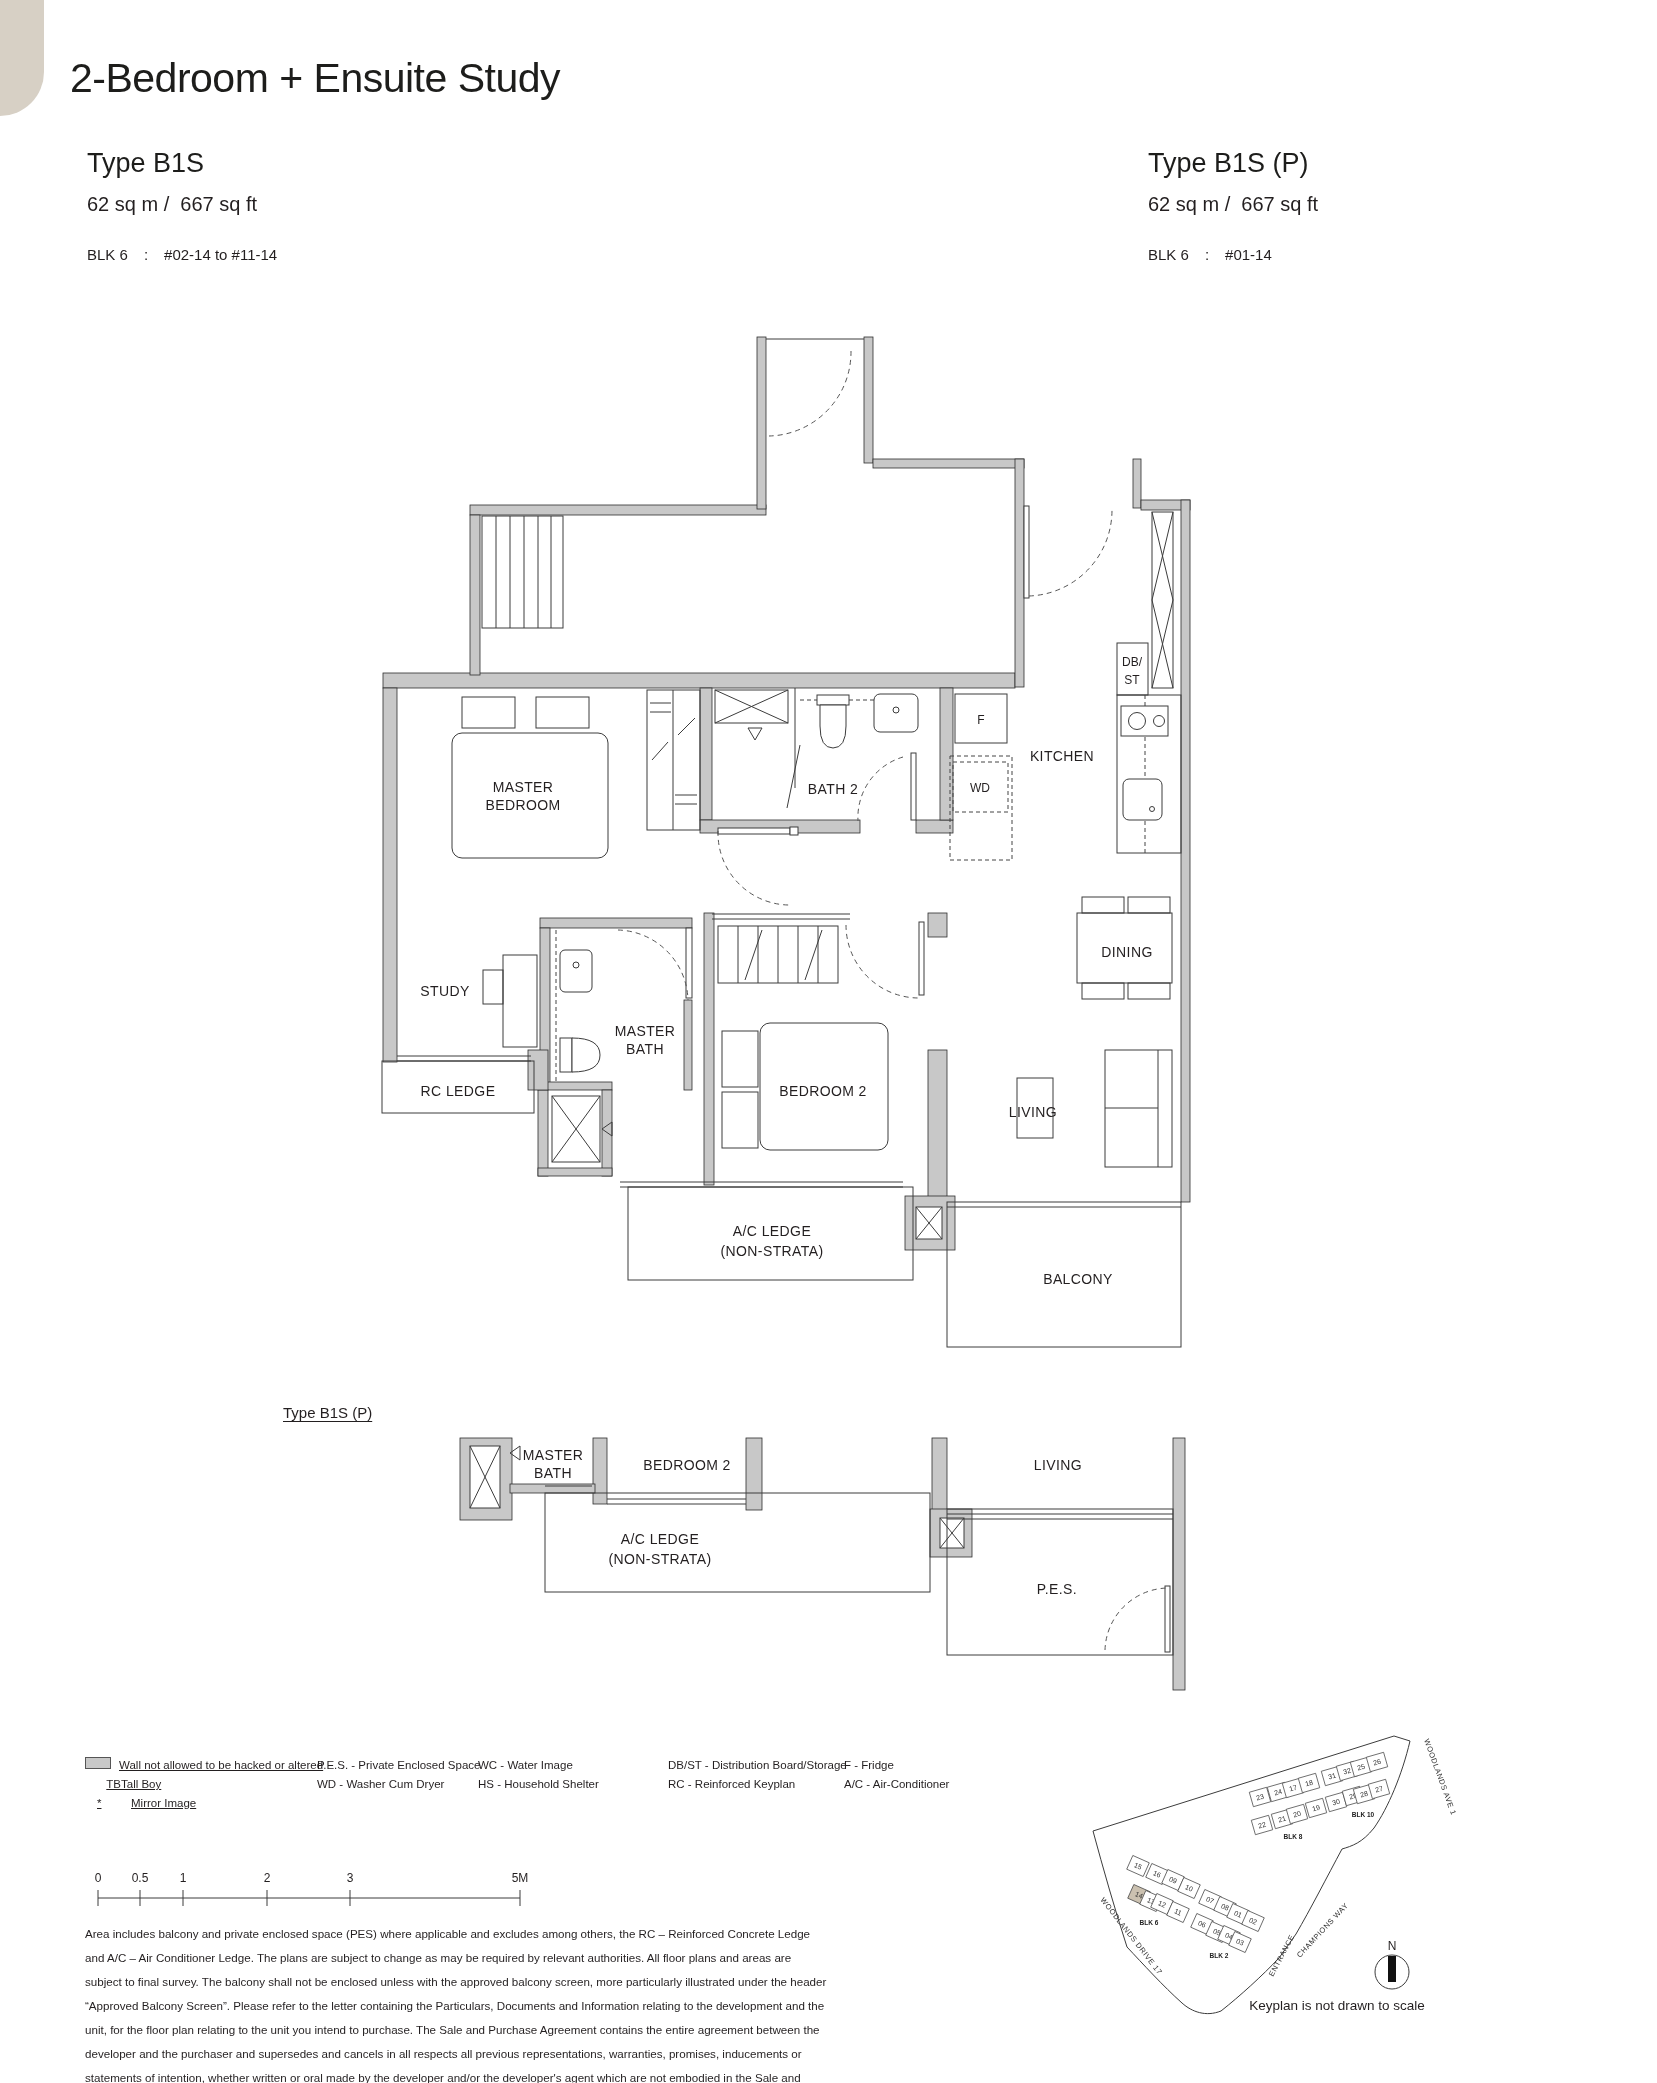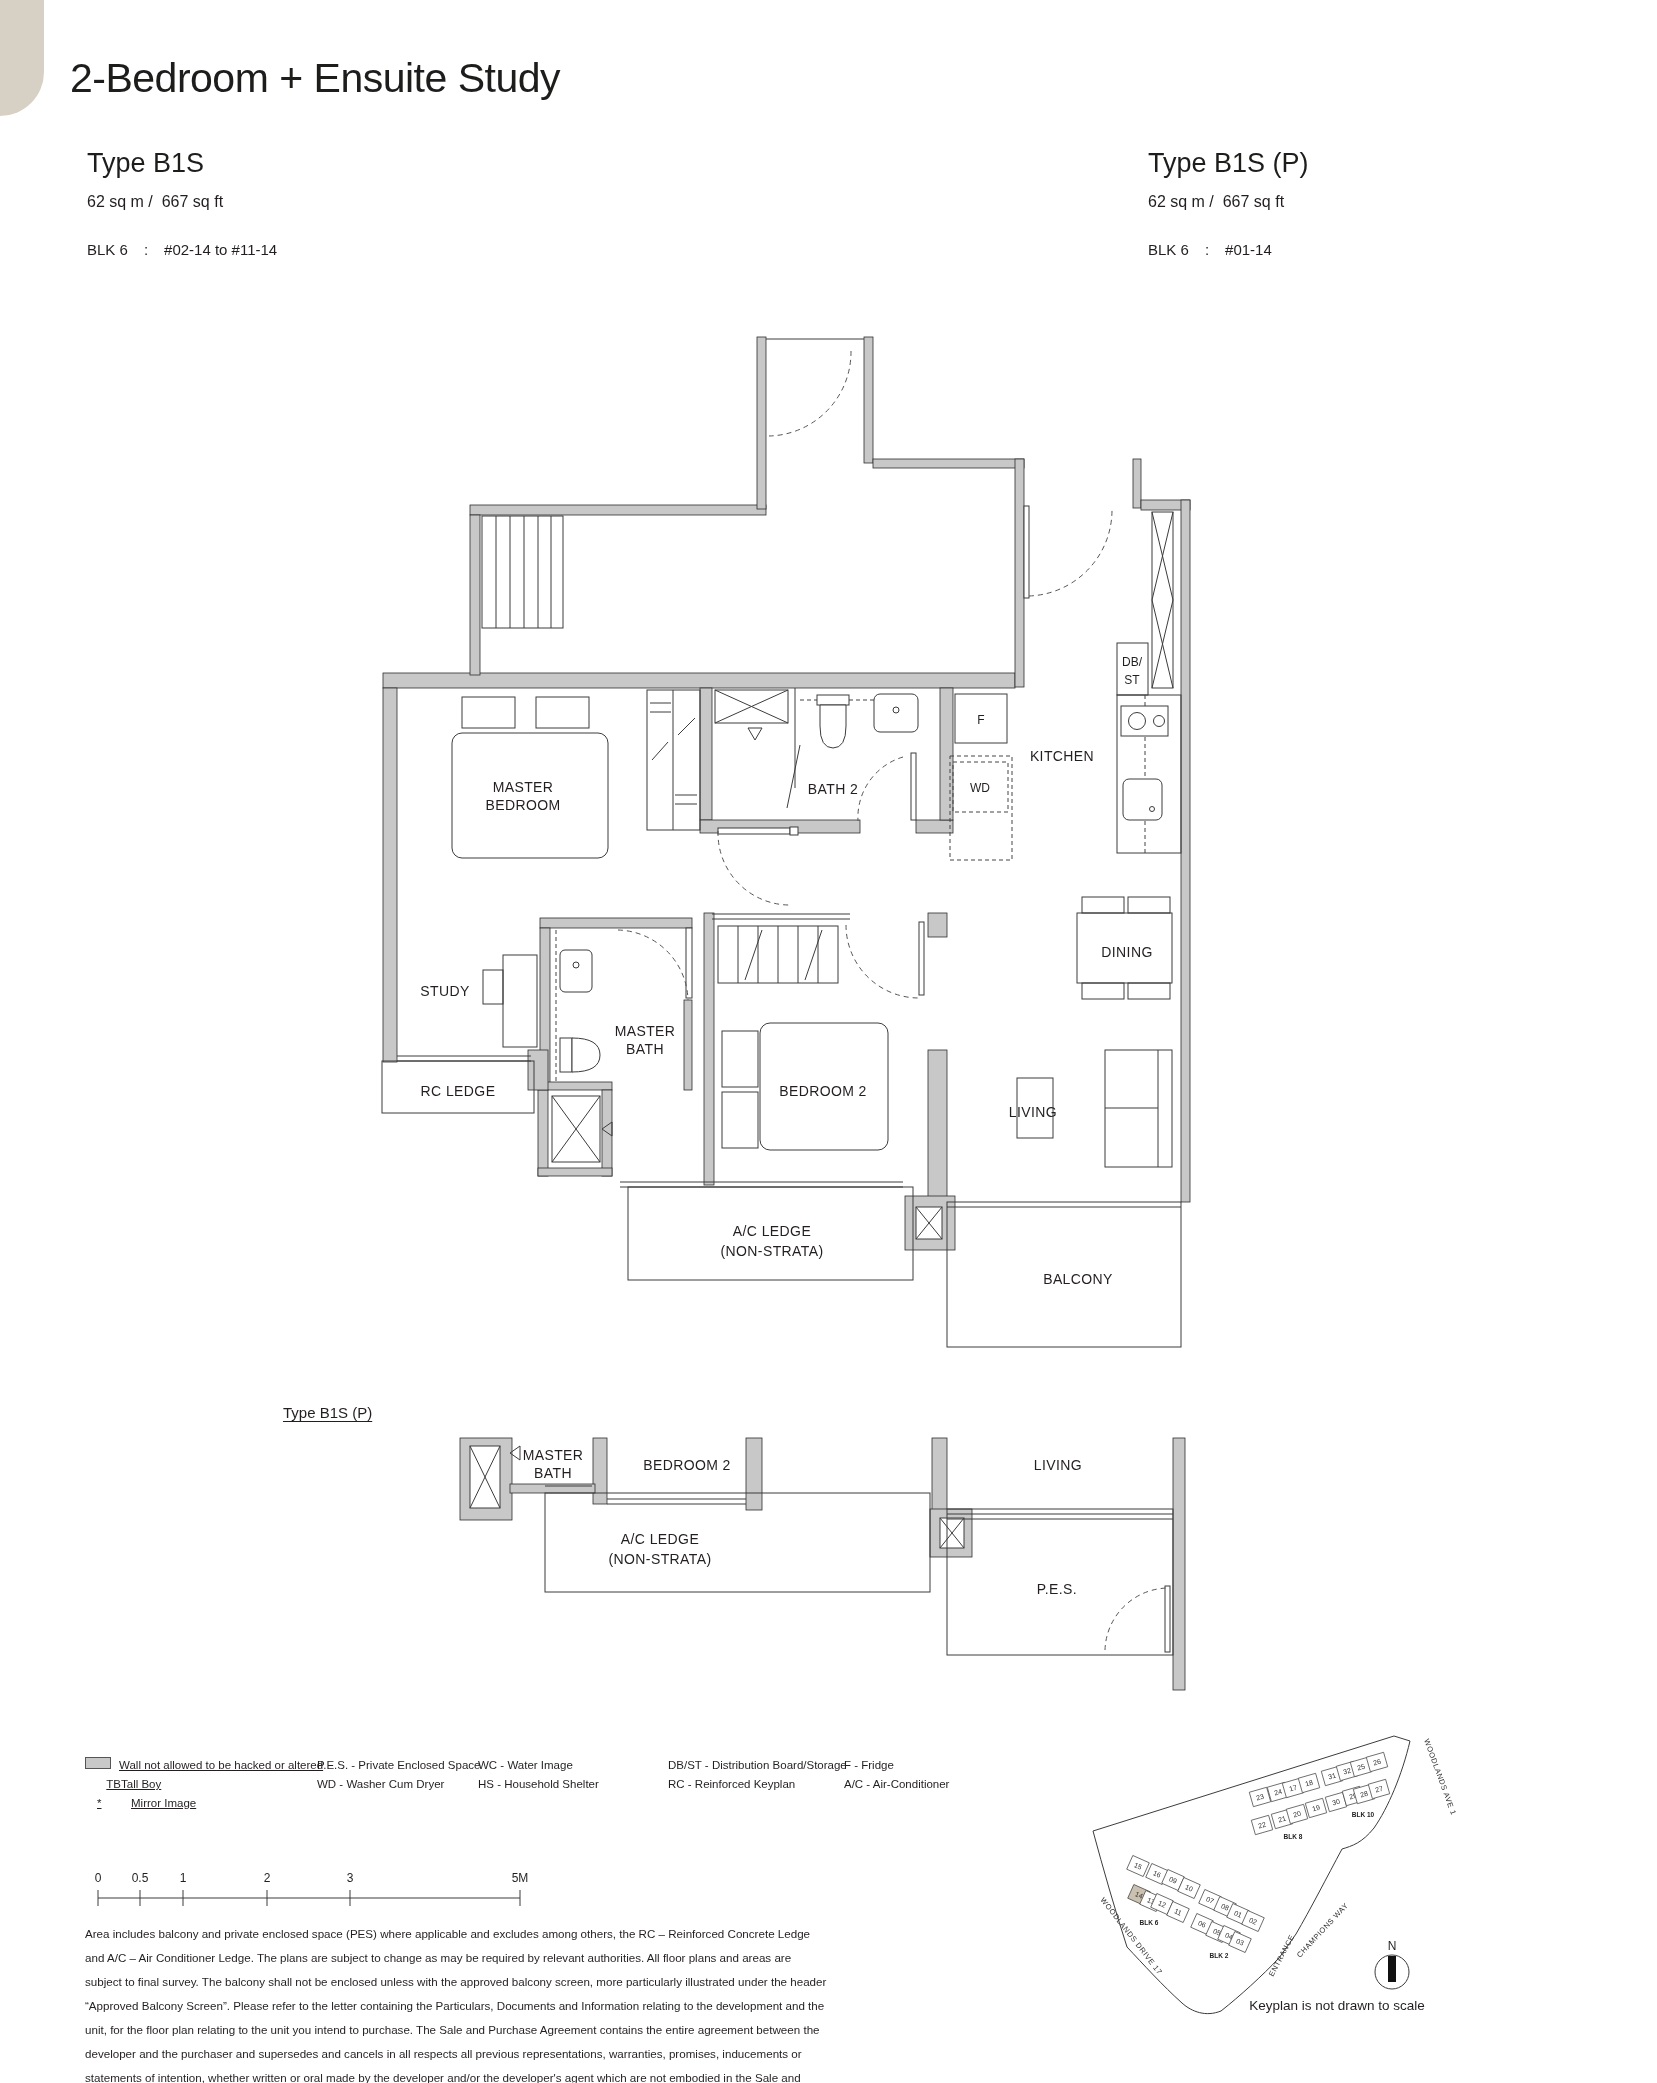--- a/index.html
+++ b/index.html
@@ -3,21 +3,21 @@
 <meta charset="utf-8">
 <style>
   html,body{margin:0;padding:0;background:#fff;}
   .page{position:relative;width:1657px;height:2083px;background:#ffffff;overflow:hidden;
         font-family:"Liberation Sans",sans-serif;color:#231f20;padding-left:32px;}
   .corner-accent{position:absolute;left:0;top:0;width:44px;height:116px;background:#d7d0c5;
         border-bottom-right-radius:44px;}
   .page-title{position:absolute;left:70px;top:55px;font-size:41px;letter-spacing:-0.5px;color:#1d1d1b;}
   .type-block{position:absolute;}
   .type-name{font-size:27px;color:#1d1d1b;}
-  .type-area{margin-top:14px;font-size:16px;white-space:pre;}
+  .type-area{margin-top:14px;font-size:20px;white-space:pre;}
   .type-blk{margin-top:30px;font-size:15px;display:flex;gap:16px;}
   .variant-label{position:absolute;left:283px;top:1404px;font-size:15px;
         text-decoration:underline;text-underline-offset:3px;}
   .legend{position:absolute;top:1756px;font-size:11.5px;line-height:19px;}
   .legend .row{display:flex;text-decoration:underline;}
   .legend .sym{width:34px;flex:0 0 34px;}
   .swatch{display:inline-block;width:24px;height:10px;background:#c8c8c8;border:1px solid #555;}
   .disclaimer{position:absolute;left:85px;top:1922px;width:742px;font-size:11.6px;line-height:24px;}
   svg{position:absolute;left:0;top:0;}
   svg text{font-family:"Liberation Sans",sans-serif;fill:#231f20;}

